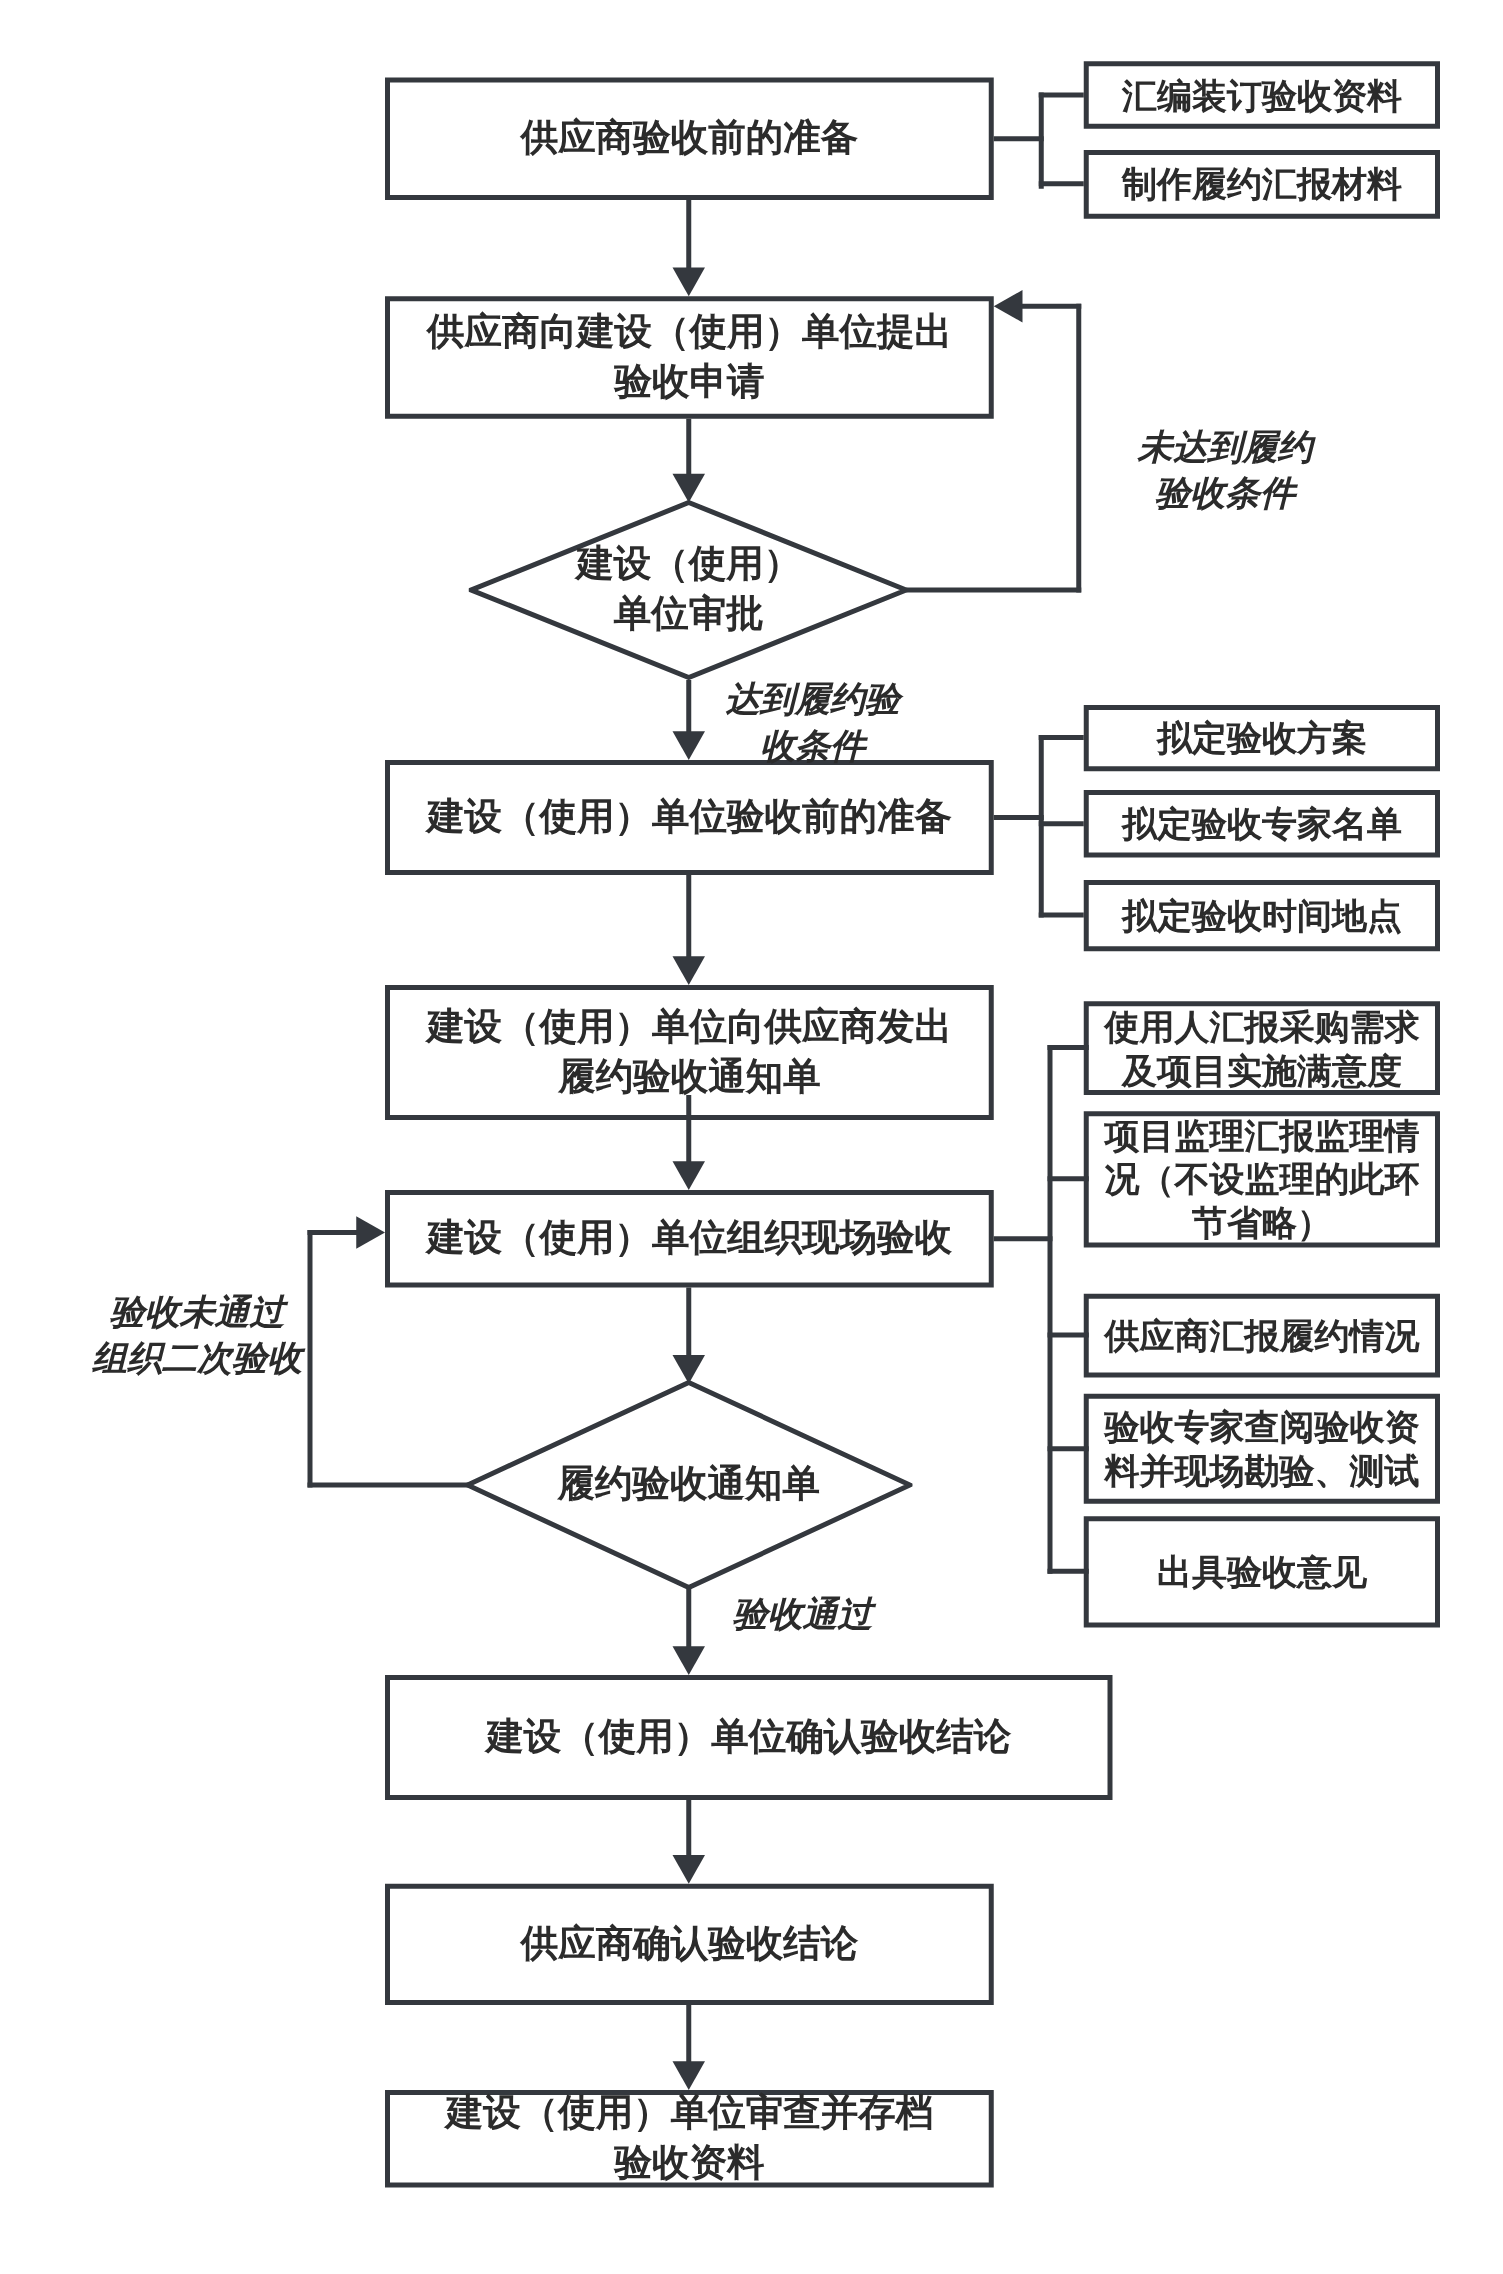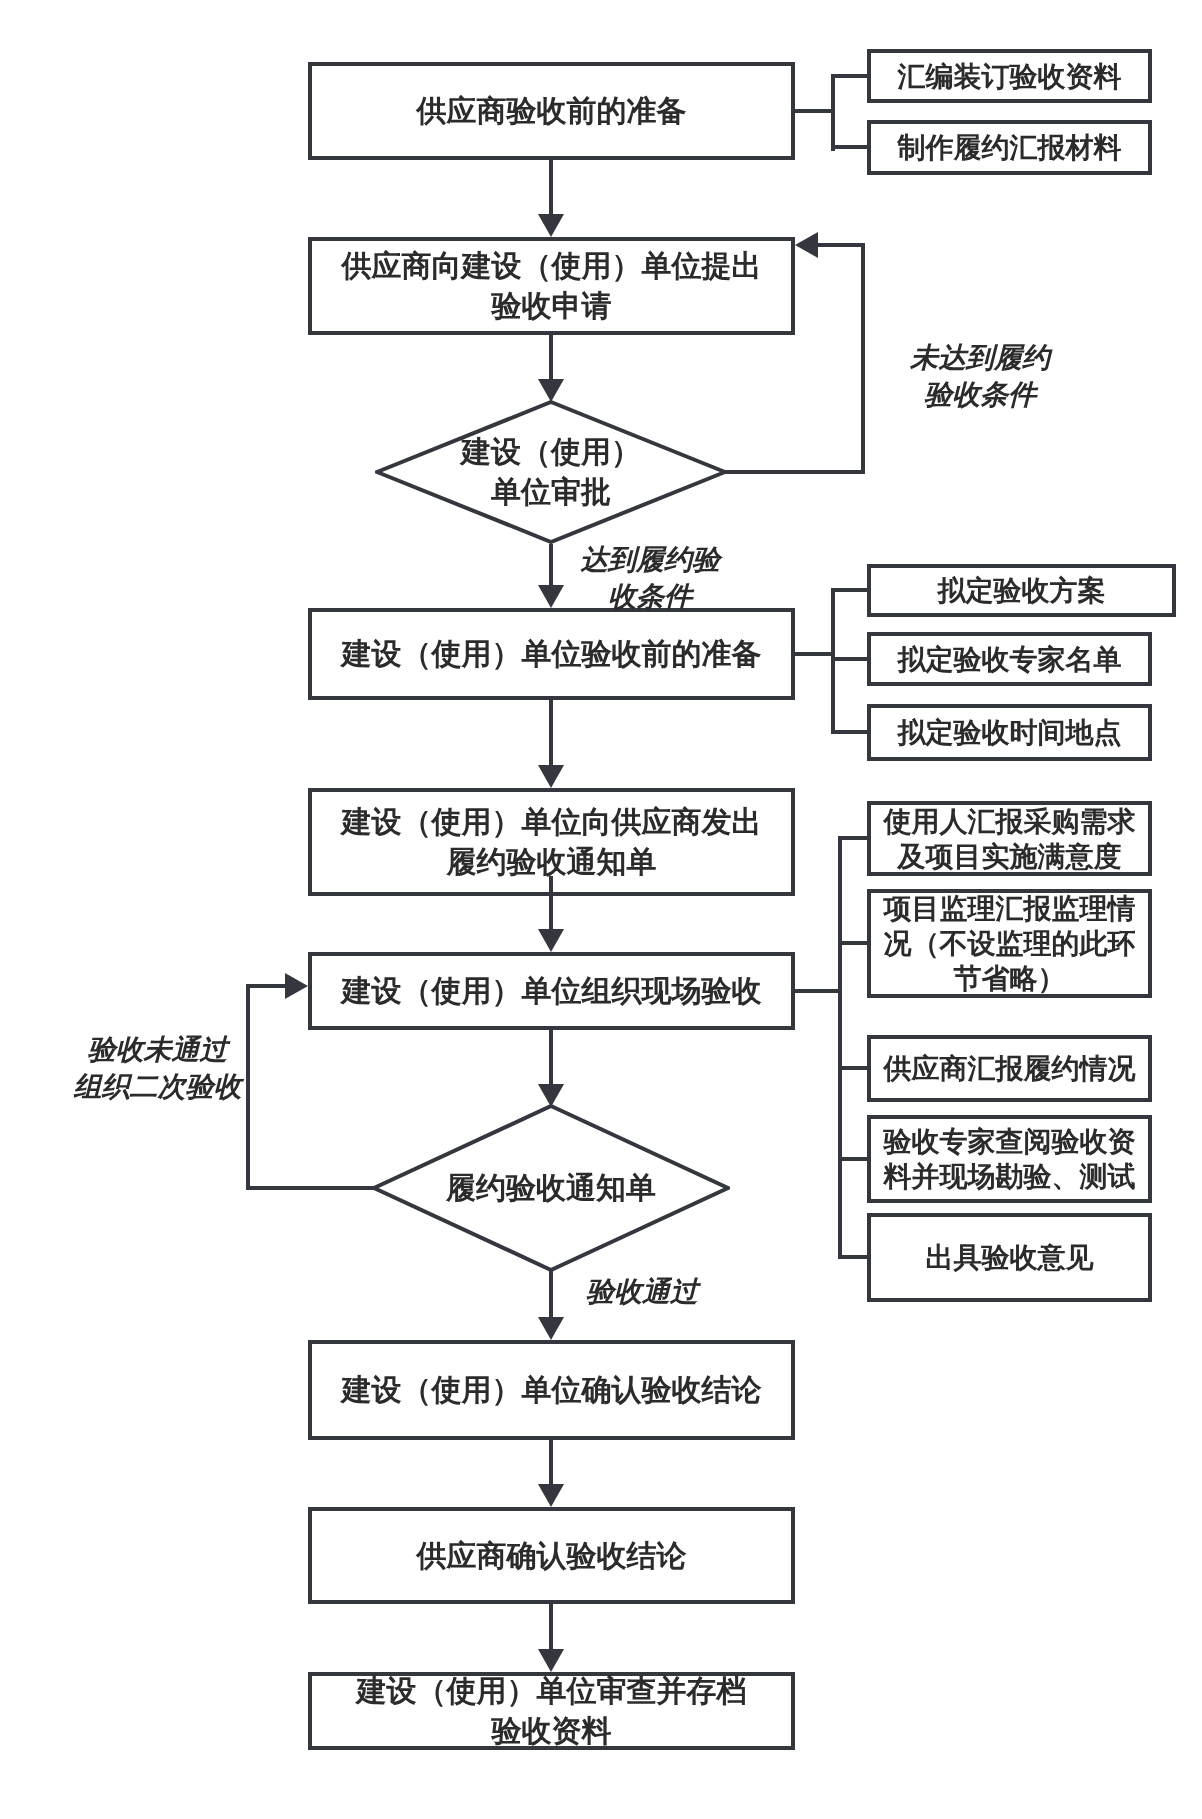--- a/index.html
+++ b/index.html
@@ -72,31 +72,31 @@
 
   <div class="box main-box" style="left:308px;top:952px;width:487px;height:78px;">建设（使用）单位组织现场验收</div>
 
   <div class="diamond" style="left:372px;top:1104px;width:358px;height:168px;">
     <svg width="358" height="168" viewBox="0 0 358 168">
       <polygon points="179,2 356,84 179,166 2,84" fill="#ffffff" stroke="#34383e" stroke-width="4"></polygon>
     </svg>
     <div class="dlabel">履约验收通知单</div>
   </div>
 
-  <div class="box main-box" style="left:308px;top:1340px;width:487px;height:100px;">建设（使用）单位确认验收结论</div>
+  <div class="box main-box" style="left:308px;top:1340px;width:582px;height:100px;">建设（使用）单位确认验收结论</div>
 
   <div class="box main-box" style="left:308px;top:1507px;width:487px;height:97px;">供应商确认验收结论</div>
 
   <div class="box main-box" style="left:308px;top:1672px;width:487px;height:78px;">建设（使用）单位审查并存档
 验收资料</div>
 
   <div class="box side-box" style="left:867px;top:49px;width:285px;height:54px;">汇编装订验收资料</div>
   <div class="box side-box" style="left:867px;top:120px;width:285px;height:55px;">制作履约汇报材料</div>
 
-  <div class="box side-box" style="left:867px;top:564px;width:309px;height:53px;">拟定验收方案</div>
+  <div class="box side-box" style="left:867px;top:564px;width:285px;height:53px;">拟定验收方案</div>
   <div class="box side-box" style="left:867px;top:632px;width:285px;height:54px;">拟定验收专家名单</div>
   <div class="box side-box" style="left:867px;top:704px;width:285px;height:57px;">拟定验收时间地点</div>
 
   <div class="box side-box" style="left:867px;top:801px;width:285px;height:75px;">使用人汇报采购需求
 及项目实施满意度</div>
   <div class="box side-box" style="left:867px;top:889px;width:285px;height:109px;">项目监理汇报监理情
 况（不设监理的此环
 节省略）</div>
   <div class="box side-box" style="left:867px;top:1035px;width:285px;height:67px;">供应商汇报履约情况</div>
   <div class="box side-box" style="left:867px;top:1115px;width:285px;height:88px;">验收专家查阅验收资

